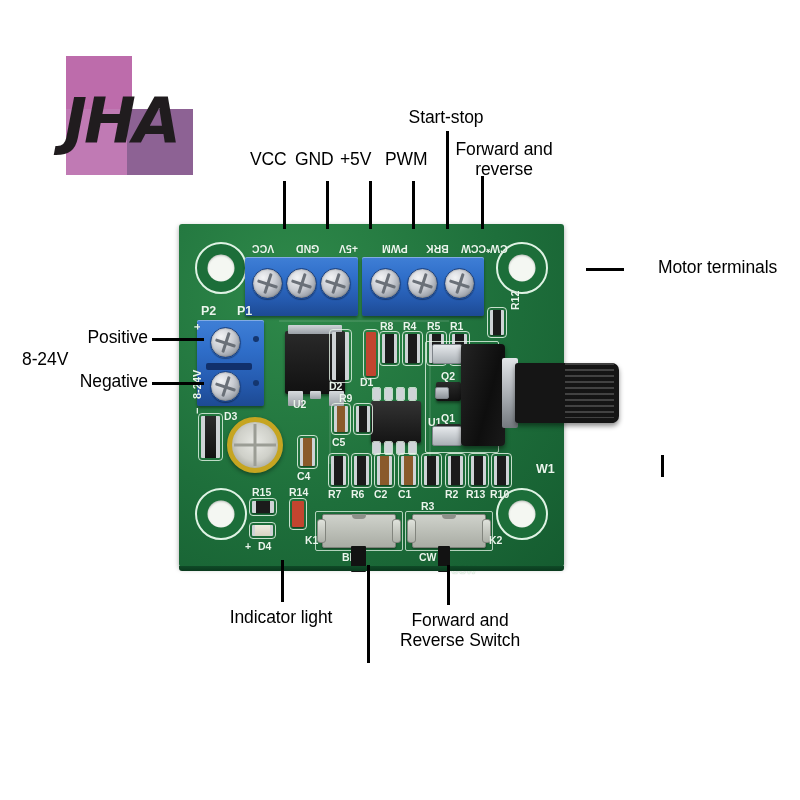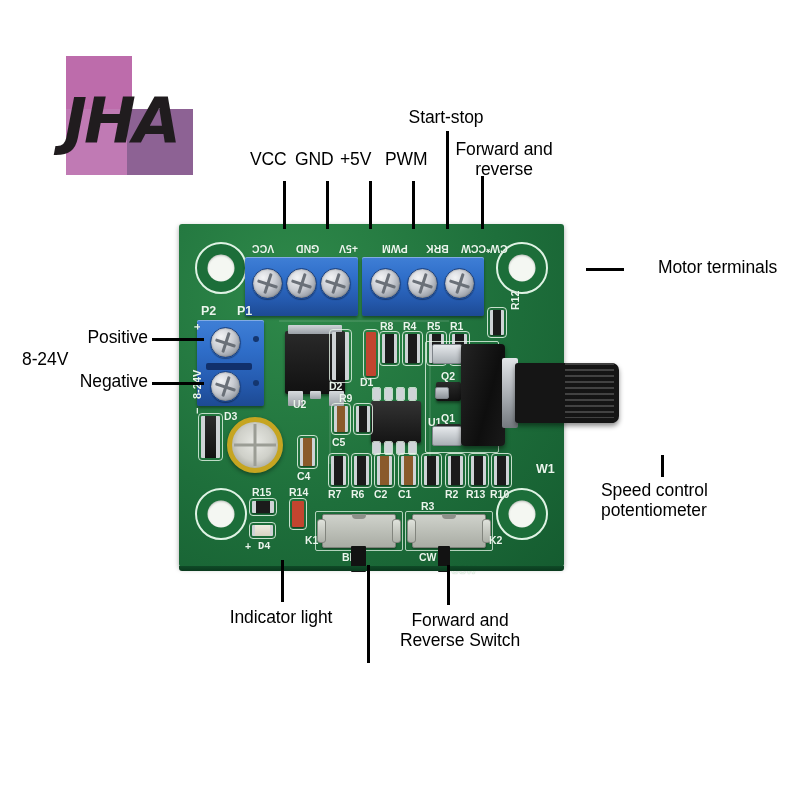--- a/index.html
+++ b/index.html
@@ -487,21 +487,21 @@
     <div class="silk" style="left:287px; top:264px;">R13</div>
     <div class="smd pad" style="left:315px; top:232px; width:15px; height:29px;"></div>
     <div class="silk" style="left:311px; top:264px;">R10</div>
 
     <div class="silk" style="left:73px; top:262px;">R15</div>
     <div class="smd pad" style="left:73px; top:277px; width:22px; height:12px; border-left-width:4px; border-right-width:4px;"></div>
     <div class="silk" style="left:110px; top:262px;">R14</div>
     <div class="smd red pad" style="left:113px; top:277px; width:12px; height:26px; border-left-width:0; border-right-width:0;"></div>
     <div class="led" style="left:73px; top:301px;"></div>
     <div class="silk" style="left:66px; top:316px;">+</div>
-    <div class="silk" style="left:79px; top:316px;font-family:Liberation Mono, monospace;">D4</div>
+    <div class="silk" style="left:79px; top:316px;">D4</div>
 
     <div class="slsw" style="left:143px; top:290px; width:74px; height:34px;">
       <div class="frame"></div>
       <div class="notch"></div>
       <div class="ear" style="left:-6px;"></div>
       <div class="ear" style="right:-6px;"></div>
     </div>
     <div class="silk" style="left:126px; top:310px;">K1</div>
     <div class="silk" style="left:163px; top:327px;">BRK</div>
     <div class="actuator" style="left:172px; top:322px; width:15px; height:26px;"></div>
@@ -549,22 +549,20 @@
 
   <div class="anno l" style="left:250px; top:150px;">VCC</div>
   <div class="anno l" style="left:295px; top:150px;">GND</div>
   <div class="anno l" style="left:340px; top:150px;">+5V</div>
   <div class="anno l" style="left:385px; top:150px;">PWM</div>
   <div class="anno c" style="left:392px; top:108px; width:108px;">Start-stop</div>
   <div class="anno c" style="left:449px; top:140px; width:110px;">Forward and
 reverse</div>
 
   <div class="anno l" style="left:630px; top:258px;margin-left:28px;">Motor terminals</div>
-  <div class="anno l" style="left:601px; top:481px; width:150px;">Speed control
-potentiometer</div>
 
   <div class="anno r" style="left:20px; top:328px; width:128px;">Positive</div>
   <div class="anno l" style="left:22px; top:350px;">8-24V</div>
   <div class="anno r" style="left:20px; top:372px; width:128px;">Negative</div>
 
   <div class="anno c" style="left:206px; top:608px; width:150px;">Indicator light</div>
   <div class="anno c" style="left:384px; top:611px; width:152px;">Forward and
 Reverse Switch</div>
 
 </div>

